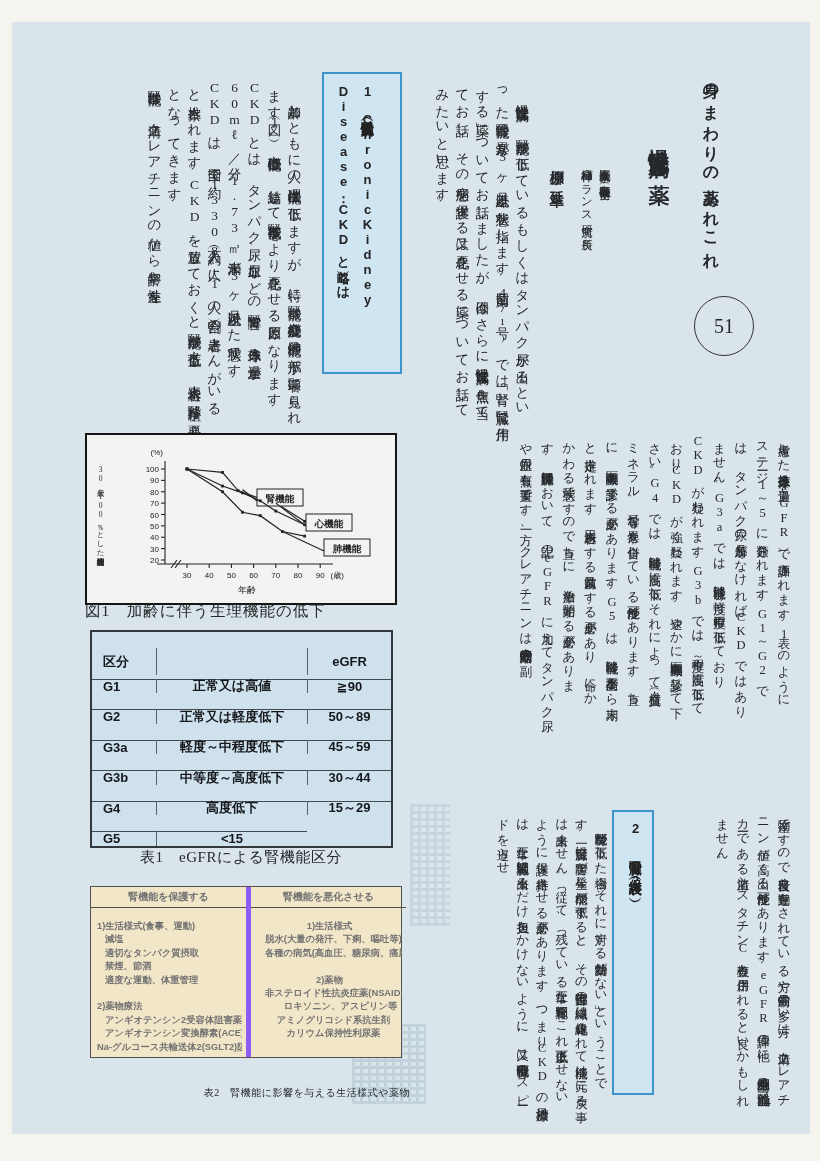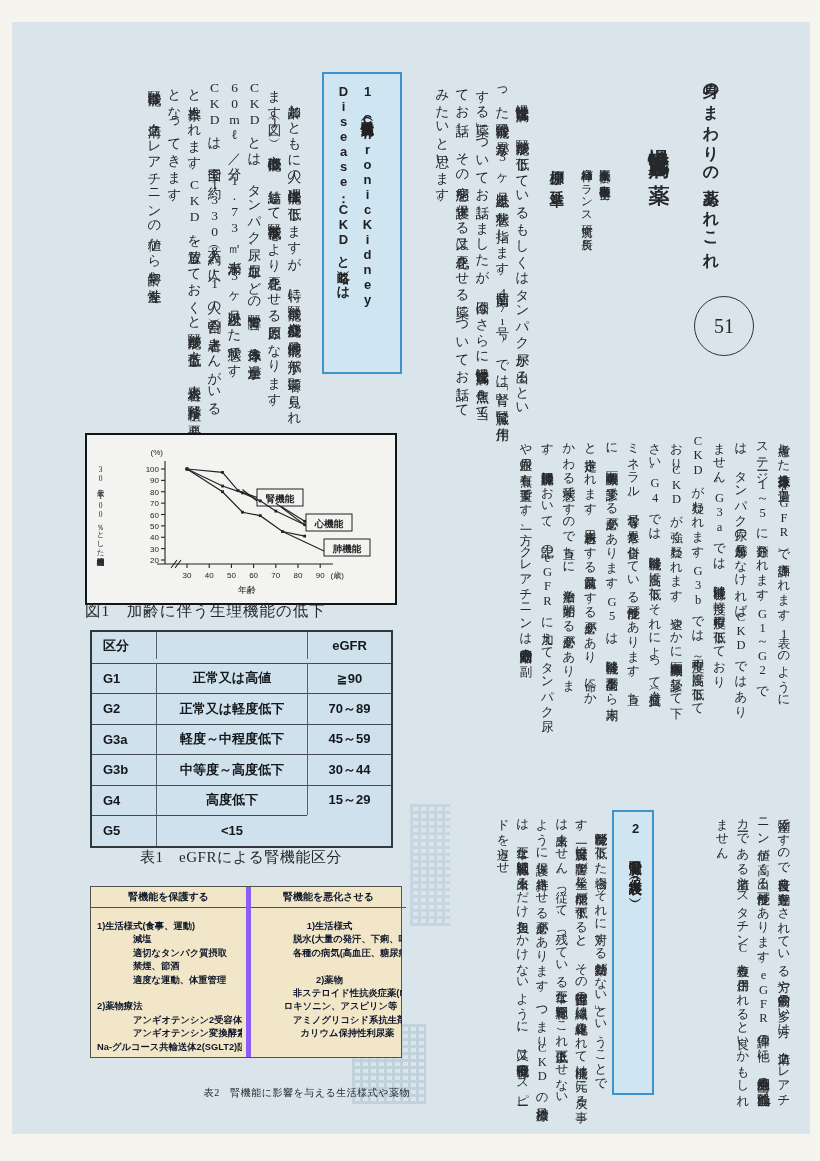--- a/index.html
+++ b/index.html
@@ -40,37 +40,37 @@
   .fig-ylabel{left:9px;top:30px;height:132px;font-size:7.5px;line-height:9px;letter-spacing:0;}
   .fig-caption{position:absolute;left:85px;top:601px;width:312px;
                font-size:15.5px;letter-spacing:1px;}
   
   .t1{position:absolute;left:90px;top:630px;width:303px;background:#cfe1ec;
       border:2px solid #33383d;box-sizing:border-box;display:grid;
       grid-template-columns:64px 151px 84px;grid-auto-rows:30.5px;
       font-family:"Liberation Sans","DejaVu Sans",sans-serif;font-weight:bold;
       font-size:13px;color:#14171b;}
   .t1>div{display:flex;align-items:center;justify-content:center;
-          border-top:1.2px solid #434a50;border-left:1px solid #59636b;}
+          border-top:1.2px solid #434a50;border-left:1px solid #59636b;margin-top:16px;}
   .t1>div:nth-child(-n+3){border-top:none;}
   .t1>div:nth-child(3n+1){border-left:none;justify-content:flex-start;padding-left:11px;}
   .t1>div:nth-child(-n+3){height:27px;align-self:start;}
   .t1-caption{position:absolute;left:85px;top:848px;width:312px;text-align:center;
               font-size:15px;letter-spacing:.5px;}
   
   .t2{position:absolute;left:90px;top:886px;width:312px;height:172px;background:#f2e6c8;
       border:1.5px solid #53524c;box-sizing:border-box;display:flex;
-      font-family:"Liberation Sans","DejaVu Sans",sans-serif;color:#0f172a;}
+      font-family:"Liberation Sans","DejaVu Sans",sans-serif;color:#737373;}
   .t2-col{width:50%;display:flex;flex-direction:column;}
   .t2-col+.t2-col{border-left:5px solid #8b5cf6;text-align:center;}
   .t2-head{height:20px;border-bottom:1px solid #53524c;display:flex;align-items:center;
            justify-content:center;font-size:10px;font-weight:bold;}
   .t2-bodyc{padding:12px 4px 0 6px;font-size:9.3px;line-height:13.4px;font-weight:600;}
   .t2-line{white-space:nowrap;overflow:hidden;}
-  .i1{padding-left:8px;margin-left:28px;} .i2{padding-left:22px;}
+  .i1{padding-left:8px;} .i2{padding-left:22px;}
   .t2-caption{position:absolute;left:80px;top:1086px;width:330px;text-align:right;
               font-size:10px;letter-spacing:.5px;}
   
   .pagenum{position:absolute;left:744px;top:1094px;width:40px;text-align:center;font-size:13.5px;}
   .ghost{position:absolute;opacity:.2;filter:blur(.5px);
          background:
           repeating-linear-gradient(0deg,#7e98b6 0 3px,transparent 3px 7px),
           repeating-linear-gradient(90deg,#7e98b6 0 3px,transparent 3px 8px);}
   .ghost1{left:410px;top:804px;width:40px;height:122px;}
   .ghost2{left:352px;top:1024px;width:74px;height:80px;opacity:.24;}
@@ -189,21 +189,21 @@
 
   <div class="t1">
       <div>区分</div>
       <div></div>
       <div>eGFR</div>
       <div>G1</div>
       <div>正常又は高値</div>
       <div>≧90</div>
       <div>G2</div>
       <div>正常又は軽度低下</div>
-      <div>70～89</div>
+      <div>50～89</div>
       <div>G3a</div>
       <div>軽度～中程度低下</div>
       <div>45～59</div>
       <div>G3b</div>
       <div>中等度～高度低下</div>
       <div>30～44</div>
       <div>G4</div>
       <div>高度低下</div>
       <div>15～29</div>
       <div>G5</div>

